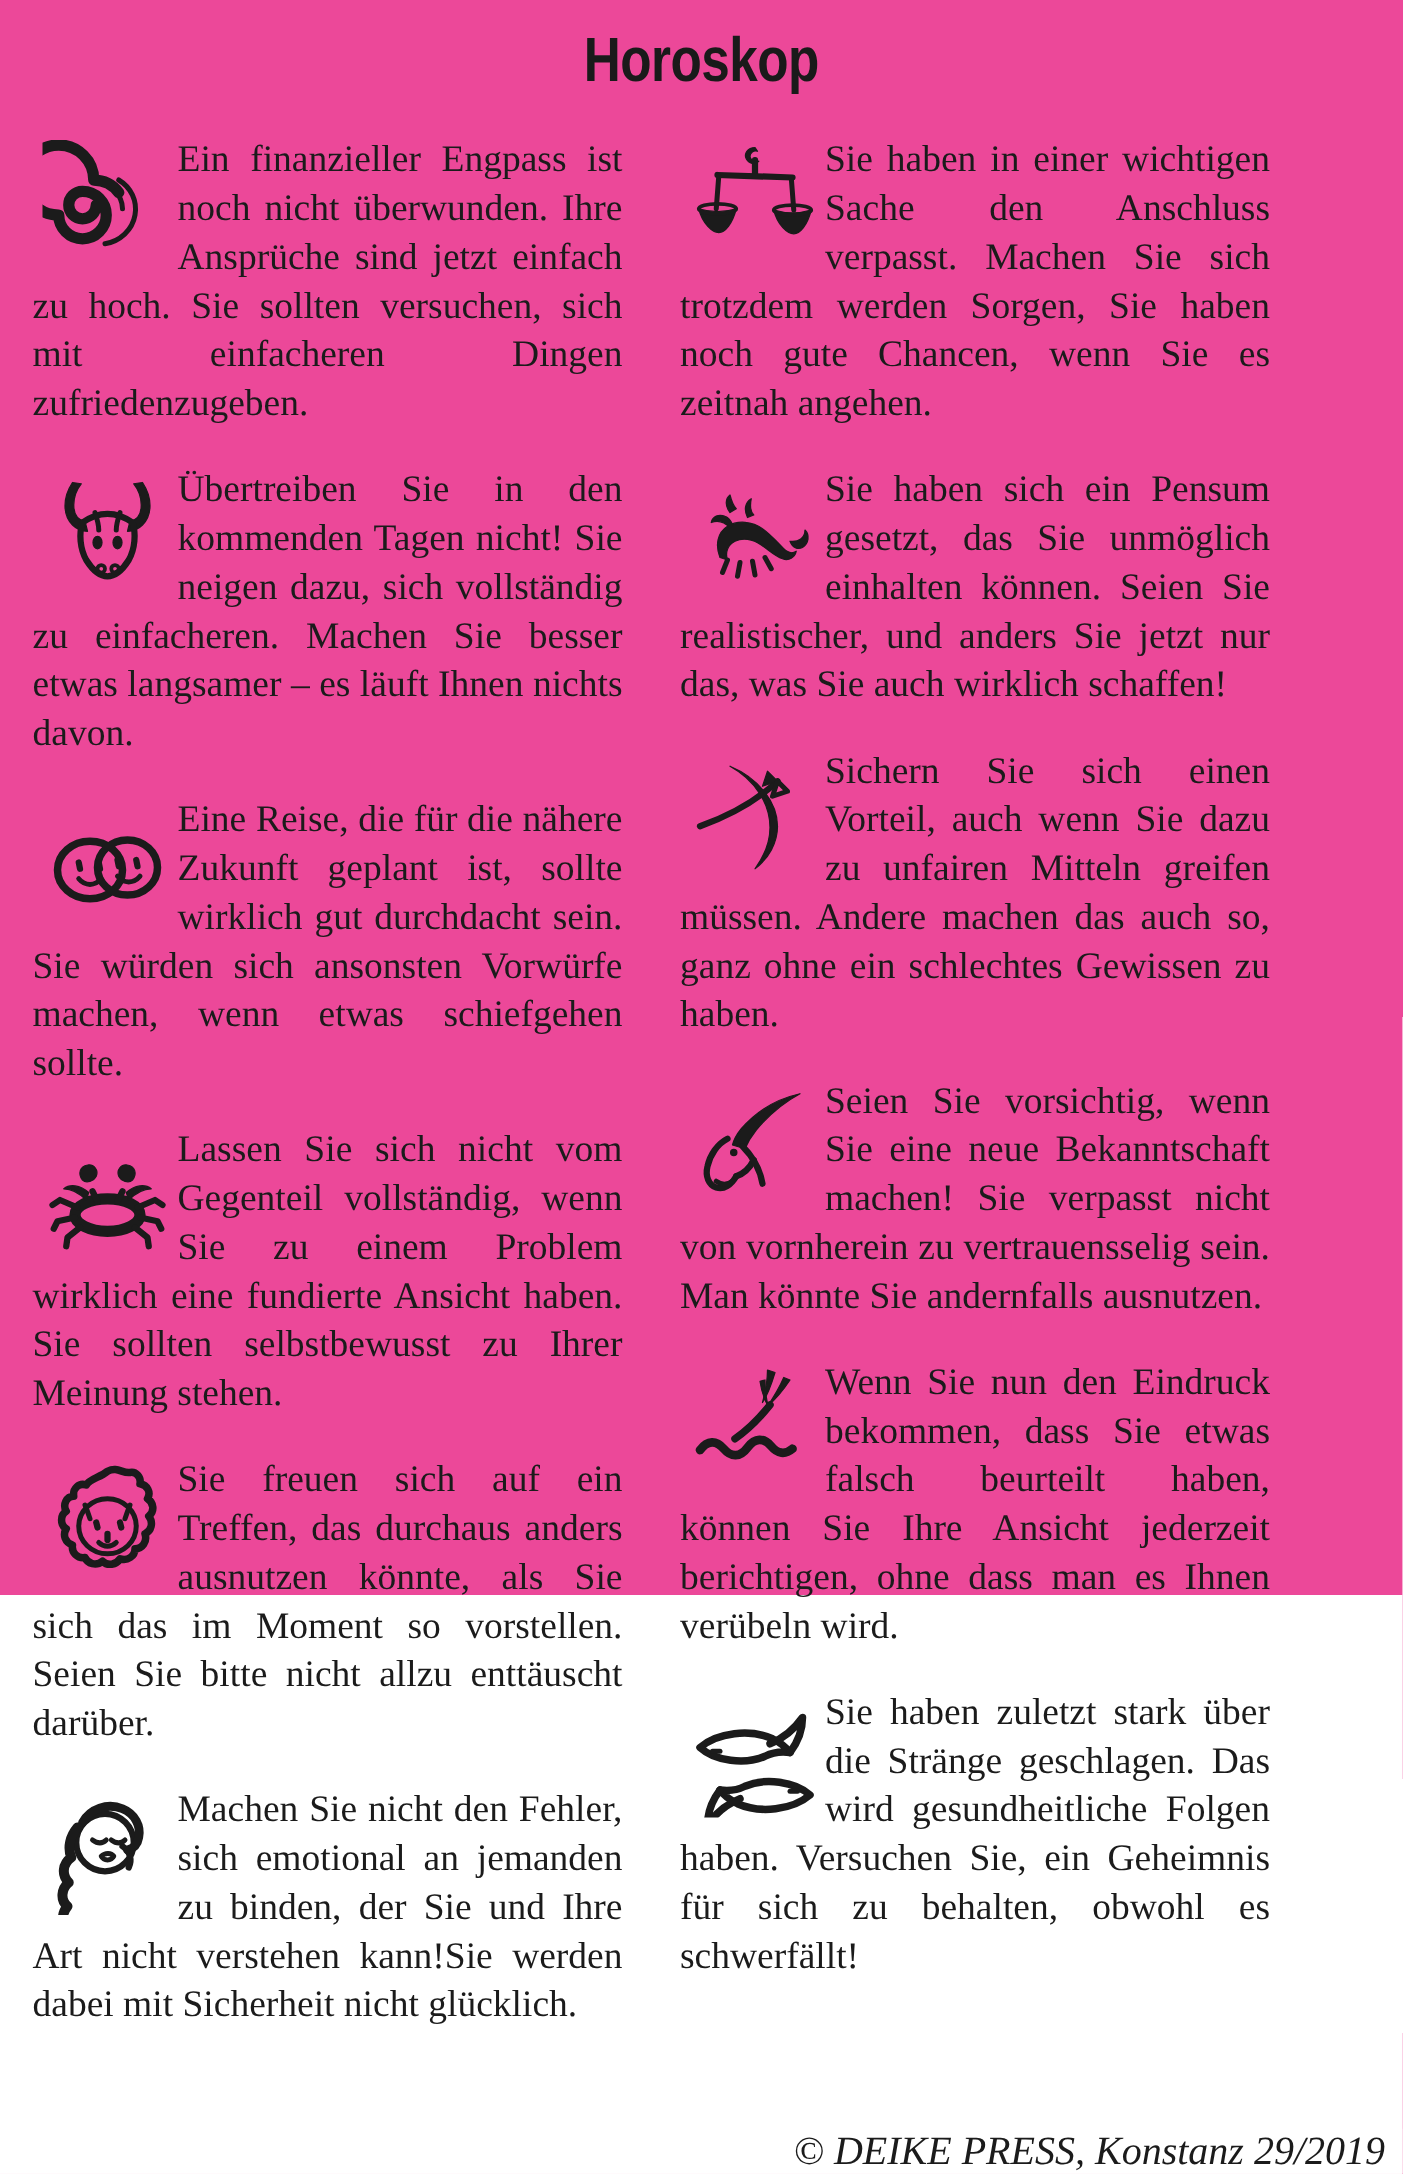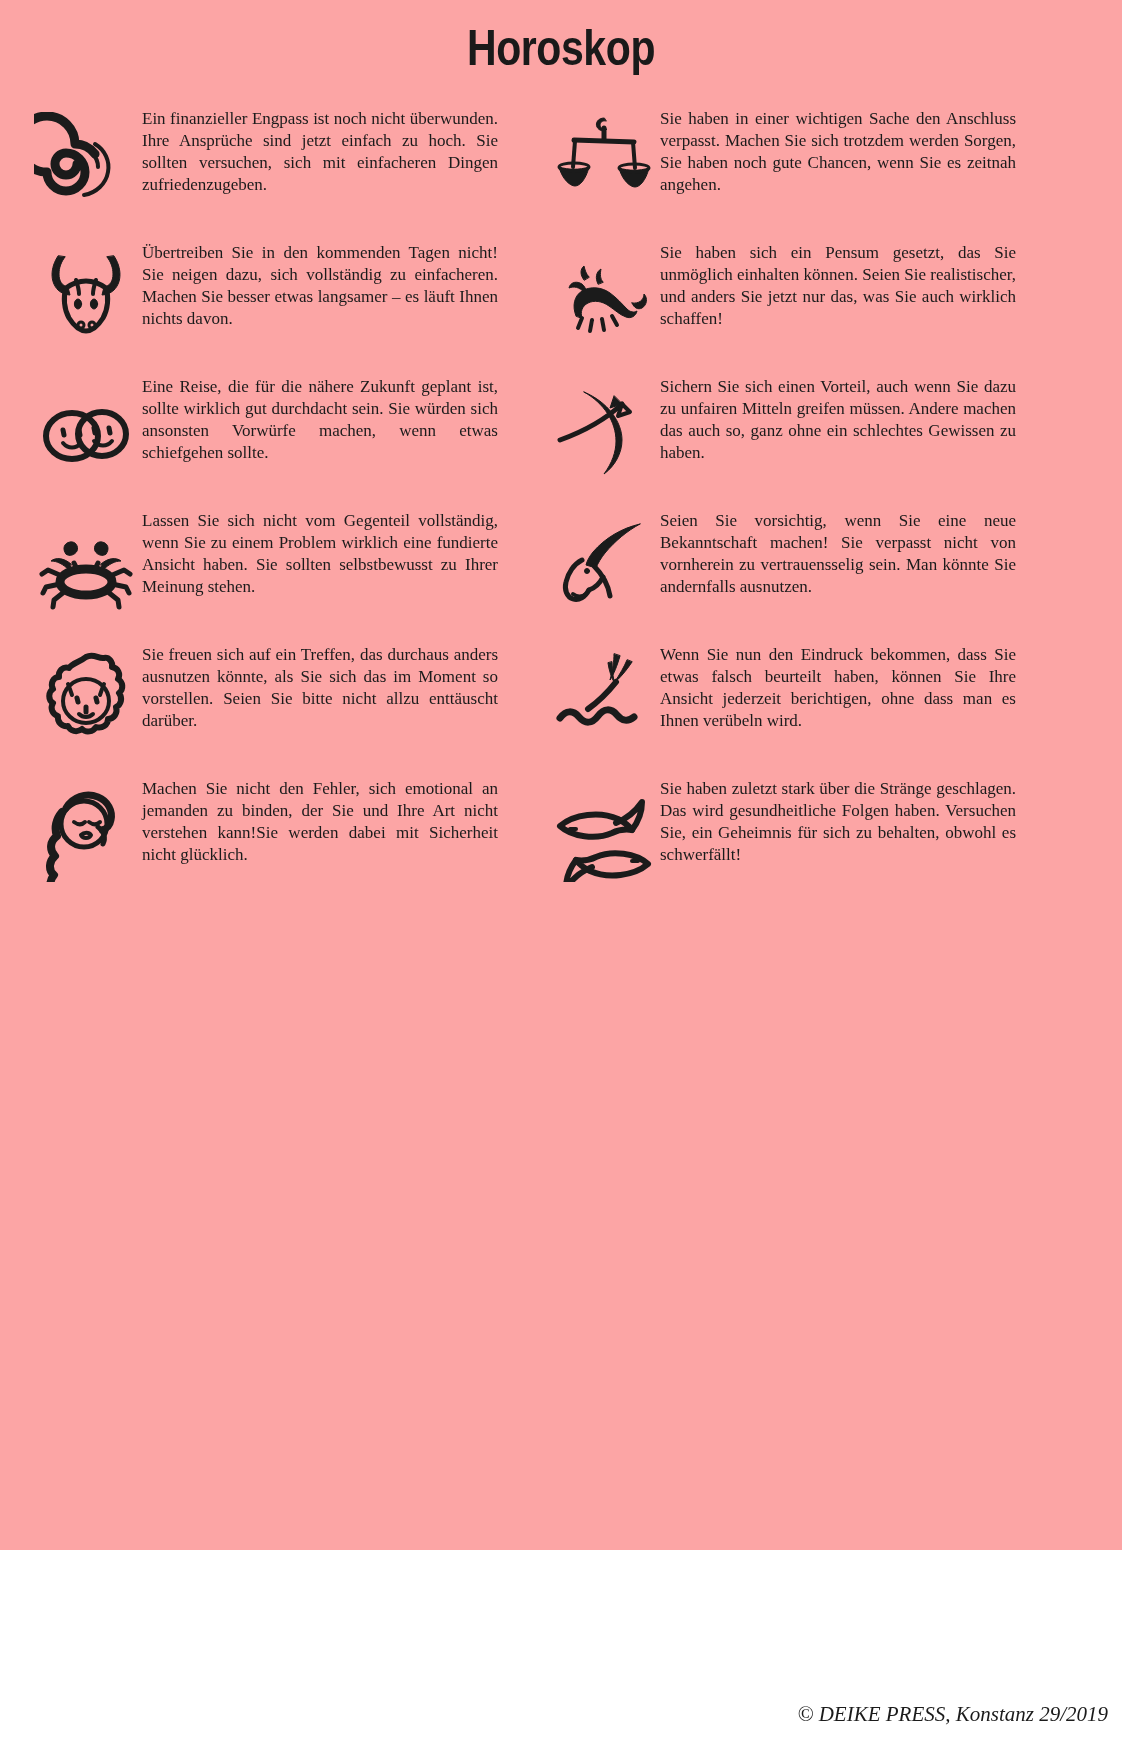--- a/index.html
+++ b/index.html
@@ -12,22 +12,22 @@
     height: 1739px;
     font-family: "Liberation Serif", "DejaVu Serif", serif;
     position: relative;
     overflow: hidden;
   }
   .page {
     position: absolute;
     left: 0;
     top: 0;
     width: 1122px;
-    height: 1550px;
-    background: #fca5a5;
+    height: 1276px;
+    background: #ec4899;
     box-sizing: border-box;
   }
   .page-title {
     text-align: center;
     font-family: "Liberation Sans", "DejaVu Sans", sans-serif;
     font-weight: bold;
     font-size: 50px;
     letter-spacing: -0.5px;
     color: #1a1a1a;
     margin: 0;
@@ -59,21 +59,21 @@
   .sign-icon {
     float: left;
     width: 104px;
     height: 100px;
     margin: 4px 4px 0 8px;
     shape-outside: inset(0);
   }
   .sign-icon svg { display: block; width: 100%; height: 100%; }
 
   .sign-text {
-    font-size: 17px;
+    font-size: 30px;
     line-height: 1.30;
     color: #1b1b1b;
     text-align: justify;
     text-justify: inter-word;
     hyphens: manual;
     margin: 0;
   }
   .sign::after { content: ""; display: block; clear: both; }
 
   .footer {
@@ -83,21 +83,21 @@
     width: 1122px;
     height: 36px;
     background: #ffffff;
   }
   .footer-credit {
     position: absolute;
     right: 14px;
     top: -1px;
     font-family: "Liberation Serif", "DejaVu Serif", serif;
     font-style: italic;
-    font-size: 21px;
+    font-size: 32px;
     color: #1b1b1b;
     white-space: nowrap;
   }
 </style>
 </head>
 <body>
 
 <div class="page">
 
   <h1 class="page-title">Horoskop</h1>

